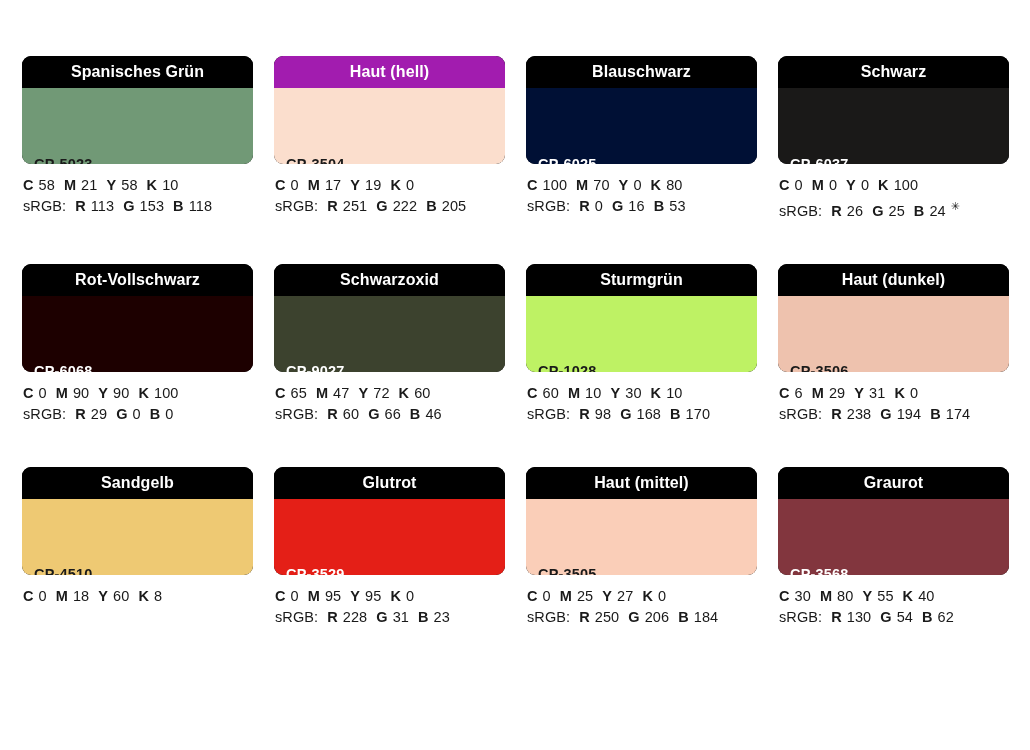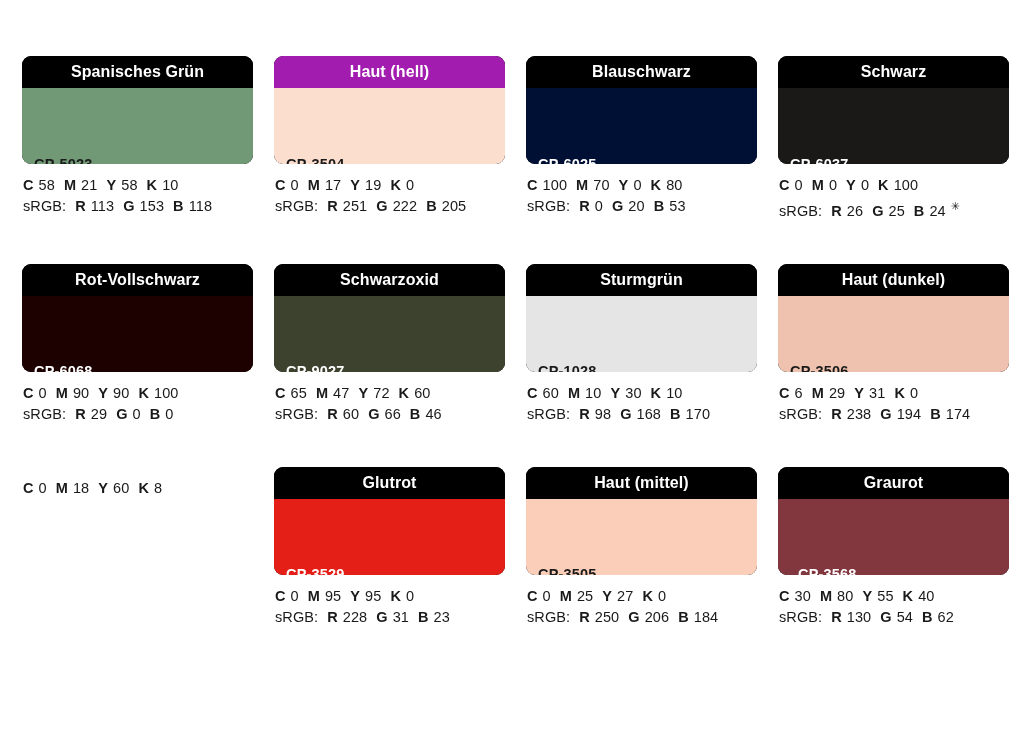--- a/index.html
+++ b/index.html
@@ -145,21 +145,21 @@
         <div class="card">
           <div class="card-header" style="background: rgb(0, 0, 0);">
             <span class="card-title" style="color: rgb(255, 255, 255);">Blauschwarz</span>
           </div>
           <div class="card-body" style="background: rgb(0, 16, 53);">
             <span class="card-code" style="color: rgb(255, 255, 255);">CP-6025</span>
           </div>
         </div>
         <div class="specs">
           <div class="spec-line"><span class="k">C</span><span class="sep"></span><span class="v">100</span><span class="sep-wide"></span><span class="k">M</span><span class="sep"></span><span class="v">70</span><span class="sep-wide"></span><span class="k">Y</span><span class="sep"></span><span class="v">0</span><span class="sep-wide"></span><span class="k">K</span><span class="sep"></span><span class="v">80</span></div>
-          <div class="spec-line"><span class="lbl">sRGB:</span><span class="sep-wide"></span><span class="k">R</span><span class="sep"></span><span class="v">0</span><span class="sep-wide"></span><span class="k">G</span><span class="sep"></span><span class="v">20</span><span class="sep-wide"></span><span class="k">B</span><span class="sep"></span><span class="v">53</span></div>
+          <div class="spec-line"><span class="lbl">sRGB:</span><span class="sep-wide"></span><span class="k">R</span><span class="sep"></span><span class="v">0</span><span class="sep-wide"></span><span class="k">G</span><span class="sep"></span><span class="v">16</span><span class="sep-wide"></span><span class="k">B</span><span class="sep"></span><span class="v">53</span></div>
         </div>
       </div>
       <div class="swatch-cell">
         <div class="card">
           <div class="card-header" style="background: rgb(0, 0, 0);">
             <span class="card-title" style="color: rgb(255, 255, 255);">Schwarz</span>
           </div>
           <div class="card-body" style="background: rgb(26, 25, 24);">
             <span class="card-code" style="color: rgb(255, 255, 255);">CP-6037</span>
           </div>
@@ -195,21 +195,21 @@
         <div class="specs">
           <div class="spec-line"><span class="k">C</span><span class="sep"></span><span class="v">65</span><span class="sep-wide"></span><span class="k">M</span><span class="sep"></span><span class="v">47</span><span class="sep-wide"></span><span class="k">Y</span><span class="sep"></span><span class="v">72</span><span class="sep-wide"></span><span class="k">K</span><span class="sep"></span><span class="v">60</span></div>
           <div class="spec-line"><span class="lbl">sRGB:</span><span class="sep-wide"></span><span class="k">R</span><span class="sep"></span><span class="v">60</span><span class="sep-wide"></span><span class="k">G</span><span class="sep"></span><span class="v">66</span><span class="sep-wide"></span><span class="k">B</span><span class="sep"></span><span class="v">46</span></div>
         </div>
       </div>
       <div class="swatch-cell">
         <div class="card">
           <div class="card-header" style="background: rgb(0, 0, 0);">
             <span class="card-title" style="color: rgb(255, 255, 255);">Sturmgrün</span>
           </div>
-          <div class="card-body" style="background: #e5e5e5;">
+          <div class="card-body" style="background: #bef264;">
             <span class="card-code" style="color: rgb(26, 26, 26);">CP-1028</span>
           </div>
         </div>
         <div class="specs">
           <div class="spec-line"><span class="k">C</span><span class="sep"></span><span class="v">60</span><span class="sep-wide"></span><span class="k">M</span><span class="sep"></span><span class="v">10</span><span class="sep-wide"></span><span class="k">Y</span><span class="sep"></span><span class="v">30</span><span class="sep-wide"></span><span class="k">K</span><span class="sep"></span><span class="v">10</span></div>
           <div class="spec-line"><span class="lbl">sRGB:</span><span class="sep-wide"></span><span class="k">R</span><span class="sep"></span><span class="v">98</span><span class="sep-wide"></span><span class="k">G</span><span class="sep"></span><span class="v">168</span><span class="sep-wide"></span><span class="k">B</span><span class="sep"></span><span class="v">170</span></div>
         </div>
       </div>
       <div class="swatch-cell">
         <div class="card">
@@ -219,20 +219,28 @@
           <div class="card-body" style="background: rgb(238, 194, 174);">
             <span class="card-code" style="color: rgb(26, 26, 26);">CP-3506</span>
           </div>
         </div>
         <div class="specs">
           <div class="spec-line"><span class="k">C</span><span class="sep"></span><span class="v">6</span><span class="sep-wide"></span><span class="k">M</span><span class="sep"></span><span class="v">29</span><span class="sep-wide"></span><span class="k">Y</span><span class="sep"></span><span class="v">31</span><span class="sep-wide"></span><span class="k">K</span><span class="sep"></span><span class="v">0</span></div>
           <div class="spec-line"><span class="lbl">sRGB:</span><span class="sep-wide"></span><span class="k">R</span><span class="sep"></span><span class="v">238</span><span class="sep-wide"></span><span class="k">G</span><span class="sep"></span><span class="v">194</span><span class="sep-wide"></span><span class="k">B</span><span class="sep"></span><span class="v">174</span></div>
         </div>
       </div>
       <div class="swatch-cell">
+        <div class="card">
+          <div class="card-header" style="background: rgb(0, 0, 0);">
+            <span class="card-title" style="color: rgb(255, 255, 255);">Sandgelb</span>
+          </div>
+          <div class="card-body" style="background: rgb(238, 201, 115);">
+            <span class="card-code" style="color: rgb(26, 26, 26);">CP-4510</span>
+          </div>
+        </div>
         <div class="specs">
           <div class="spec-line"><span class="k">C</span><span class="sep"></span><span class="v">0</span><span class="sep-wide"></span><span class="k">M</span><span class="sep"></span><span class="v">18</span><span class="sep-wide"></span><span class="k">Y</span><span class="sep"></span><span class="v">60</span><span class="sep-wide"></span><span class="k">K</span><span class="sep"></span><span class="v">8</span></div>
         </div>
       </div>
       <div class="swatch-cell">
         <div class="card">
           <div class="card-header" style="background: rgb(0, 0, 0);">
             <span class="card-title" style="color: rgb(255, 255, 255);">Glutrot</span>
           </div>
           <div class="card-body" style="background: rgb(228, 31, 23);">
@@ -256,21 +264,21 @@
         <div class="specs">
           <div class="spec-line"><span class="k">C</span><span class="sep"></span><span class="v">0</span><span class="sep-wide"></span><span class="k">M</span><span class="sep"></span><span class="v">25</span><span class="sep-wide"></span><span class="k">Y</span><span class="sep"></span><span class="v">27</span><span class="sep-wide"></span><span class="k">K</span><span class="sep"></span><span class="v">0</span></div>
           <div class="spec-line"><span class="lbl">sRGB:</span><span class="sep-wide"></span><span class="k">R</span><span class="sep"></span><span class="v">250</span><span class="sep-wide"></span><span class="k">G</span><span class="sep"></span><span class="v">206</span><span class="sep-wide"></span><span class="k">B</span><span class="sep"></span><span class="v">184</span></div>
         </div>
       </div>
       <div class="swatch-cell">
         <div class="card">
           <div class="card-header" style="background: rgb(0, 0, 0);">
             <span class="card-title" style="color: rgb(255, 255, 255);">Graurot</span>
           </div>
-          <div class="card-body" style="background: rgb(130, 54, 62); padding-left: 8px;">
+          <div class="card-body" style="background: rgb(130, 54, 62);">
             <span class="card-code" style="color: rgb(255, 255, 255);">CP-3568</span>
           </div>
         </div>
         <div class="specs">
           <div class="spec-line"><span class="k">C</span><span class="sep"></span><span class="v">30</span><span class="sep-wide"></span><span class="k">M</span><span class="sep"></span><span class="v">80</span><span class="sep-wide"></span><span class="k">Y</span><span class="sep"></span><span class="v">55</span><span class="sep-wide"></span><span class="k">K</span><span class="sep"></span><span class="v">40</span></div>
           <div class="spec-line"><span class="lbl">sRGB:</span><span class="sep-wide"></span><span class="k">R</span><span class="sep"></span><span class="v">130</span><span class="sep-wide"></span><span class="k">G</span><span class="sep"></span><span class="v">54</span><span class="sep-wide"></span><span class="k">B</span><span class="sep"></span><span class="v">62</span></div>
         </div>
       </div>
     </div>
 </div>

